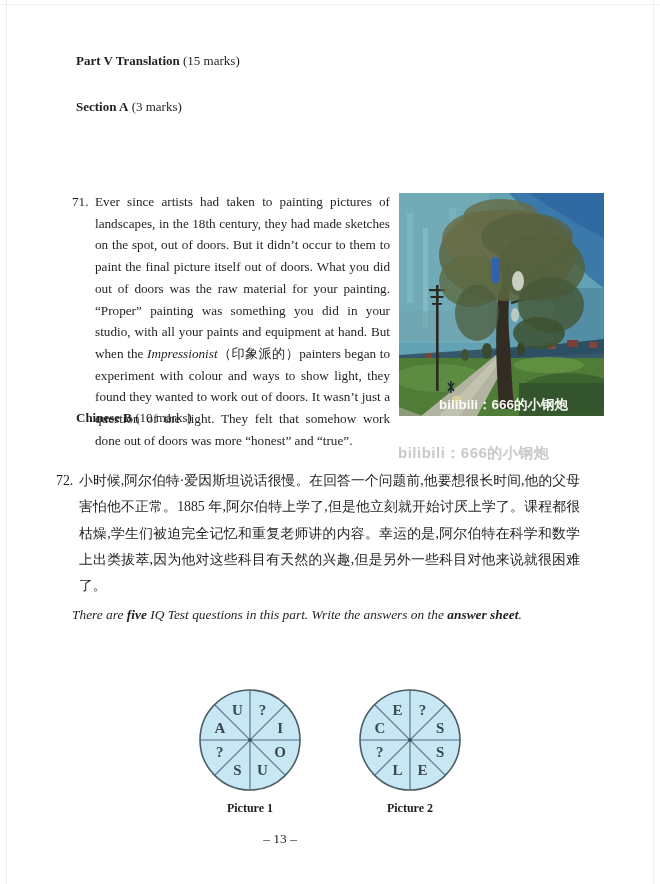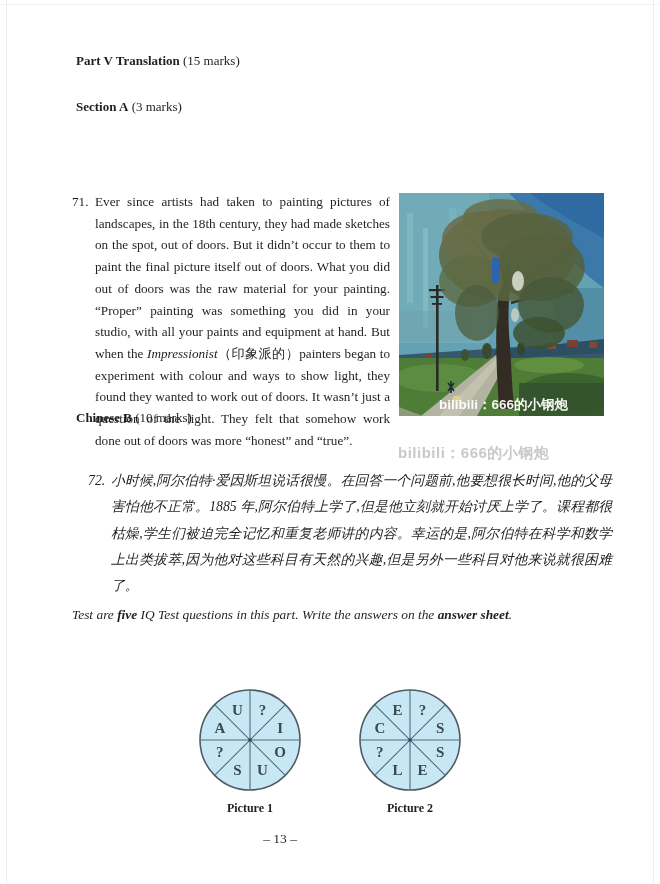--- a/index.html
+++ b/index.html
@@ -17,21 +17,21 @@
   .instr{position:absolute;left:72px;font-size:13.4px;font-style:italic;line-height:17px;white-space:nowrap;}
   .instr .bi{font-weight:bold;}
 
   .q71-row{position:absolute;top:155px;left:72px;width:532px;display:flex;gap:9px;align-items:flex-start;margin-top:36px;}
   .q71-text{position:relative;width:319px;padding-left:23px;box-sizing:border-box;
     font-size:13.2px;line-height:21.7px;text-align:justify;}
   .qnum{position:absolute;left:0;top:0;}
   .q71-text .ital{font-style:italic;}
   .painting-wrap{flex:none;width:205px;height:223px;margin-top:2px;}
 
-  .question{position:absolute;left:88px;padding-left:23px;box-sizing:border-box;text-align:justify;font-style:italic;}
+  .question{position:absolute;left:56px;padding-left:23px;box-sizing:border-box;text-align:justify;}
   .q72{top:468px;width:524px;font-size:13.8px;line-height:26.3px;}
   .q73{top:644px;width:526px;font-size:13.5px;line-height:25px;}
 
   .wm{font-family:"Liberation Sans", sans-serif;font-weight:bold;color:#c9c9c9;
       font-size:15px;letter-spacing:.5px;white-space:nowrap;}
   .wm-b{position:absolute;left:398px;top:444px;}
 
   .figures{position:absolute;top:688px;left:0;width:660px;display:flex;justify-content:center;gap:56px;}
   .figure{display:flex;flex-direction:column;align-items:center;width:104px;}
   .circle-wrap{position:relative;width:104px;height:104px;}
@@ -150,21 +150,21 @@
   <div class="heading" style="top:409px;">
     <b>Chinese B</b><span> (10 marks)</span>
   </div>
   <div class="wm wm-b">bilibili：666的小钢炮</div>
 
   <div class="question q72">
     <span class="qnum">72.</span><span>小时候,阿尔伯特·爱因斯坦说话很慢。在回答一个问题前,他要想很长时间,他的父母害怕他不正常。1885 年,阿尔伯特上学了,但是他立刻就开始讨厌上学了。课程都很枯燥,学生们被迫完全记忆和重复老师讲的内容。幸运的是,阿尔伯特在科学和数学上出类拔萃,因为他对这些科目有天然的兴趣,但是另外一些科目对他来说就很困难了。</span>
   </div>
 
   <div class="instr" style="top:606px;">
-    <span>Test are </span><span class="bi">five</span><span> IQ Test questions in this part. Write the answers on the </span><span class="bi">answer sheet</span><span>.</span>
+    <span>There are </span><span class="bi">five</span><span> IQ Test questions in this part. Write the answers on the </span><span class="bi">answer sheet</span><span>.</span>
   </div>
 
 
   <div class="figures">
     <div class="figure">
       <div class="circle-wrap">
         <svg width="104" height="104" viewBox="0 0 104 104">
           <circle cx="52" cy="52" r="50" fill="#c8e7f5" stroke="#4e5d63" stroke-width="1.6"></circle>
           <g stroke="#4e6d7d" stroke-width="1.1">
             <line x1="52" y1="2" x2="52" y2="102"></line>

